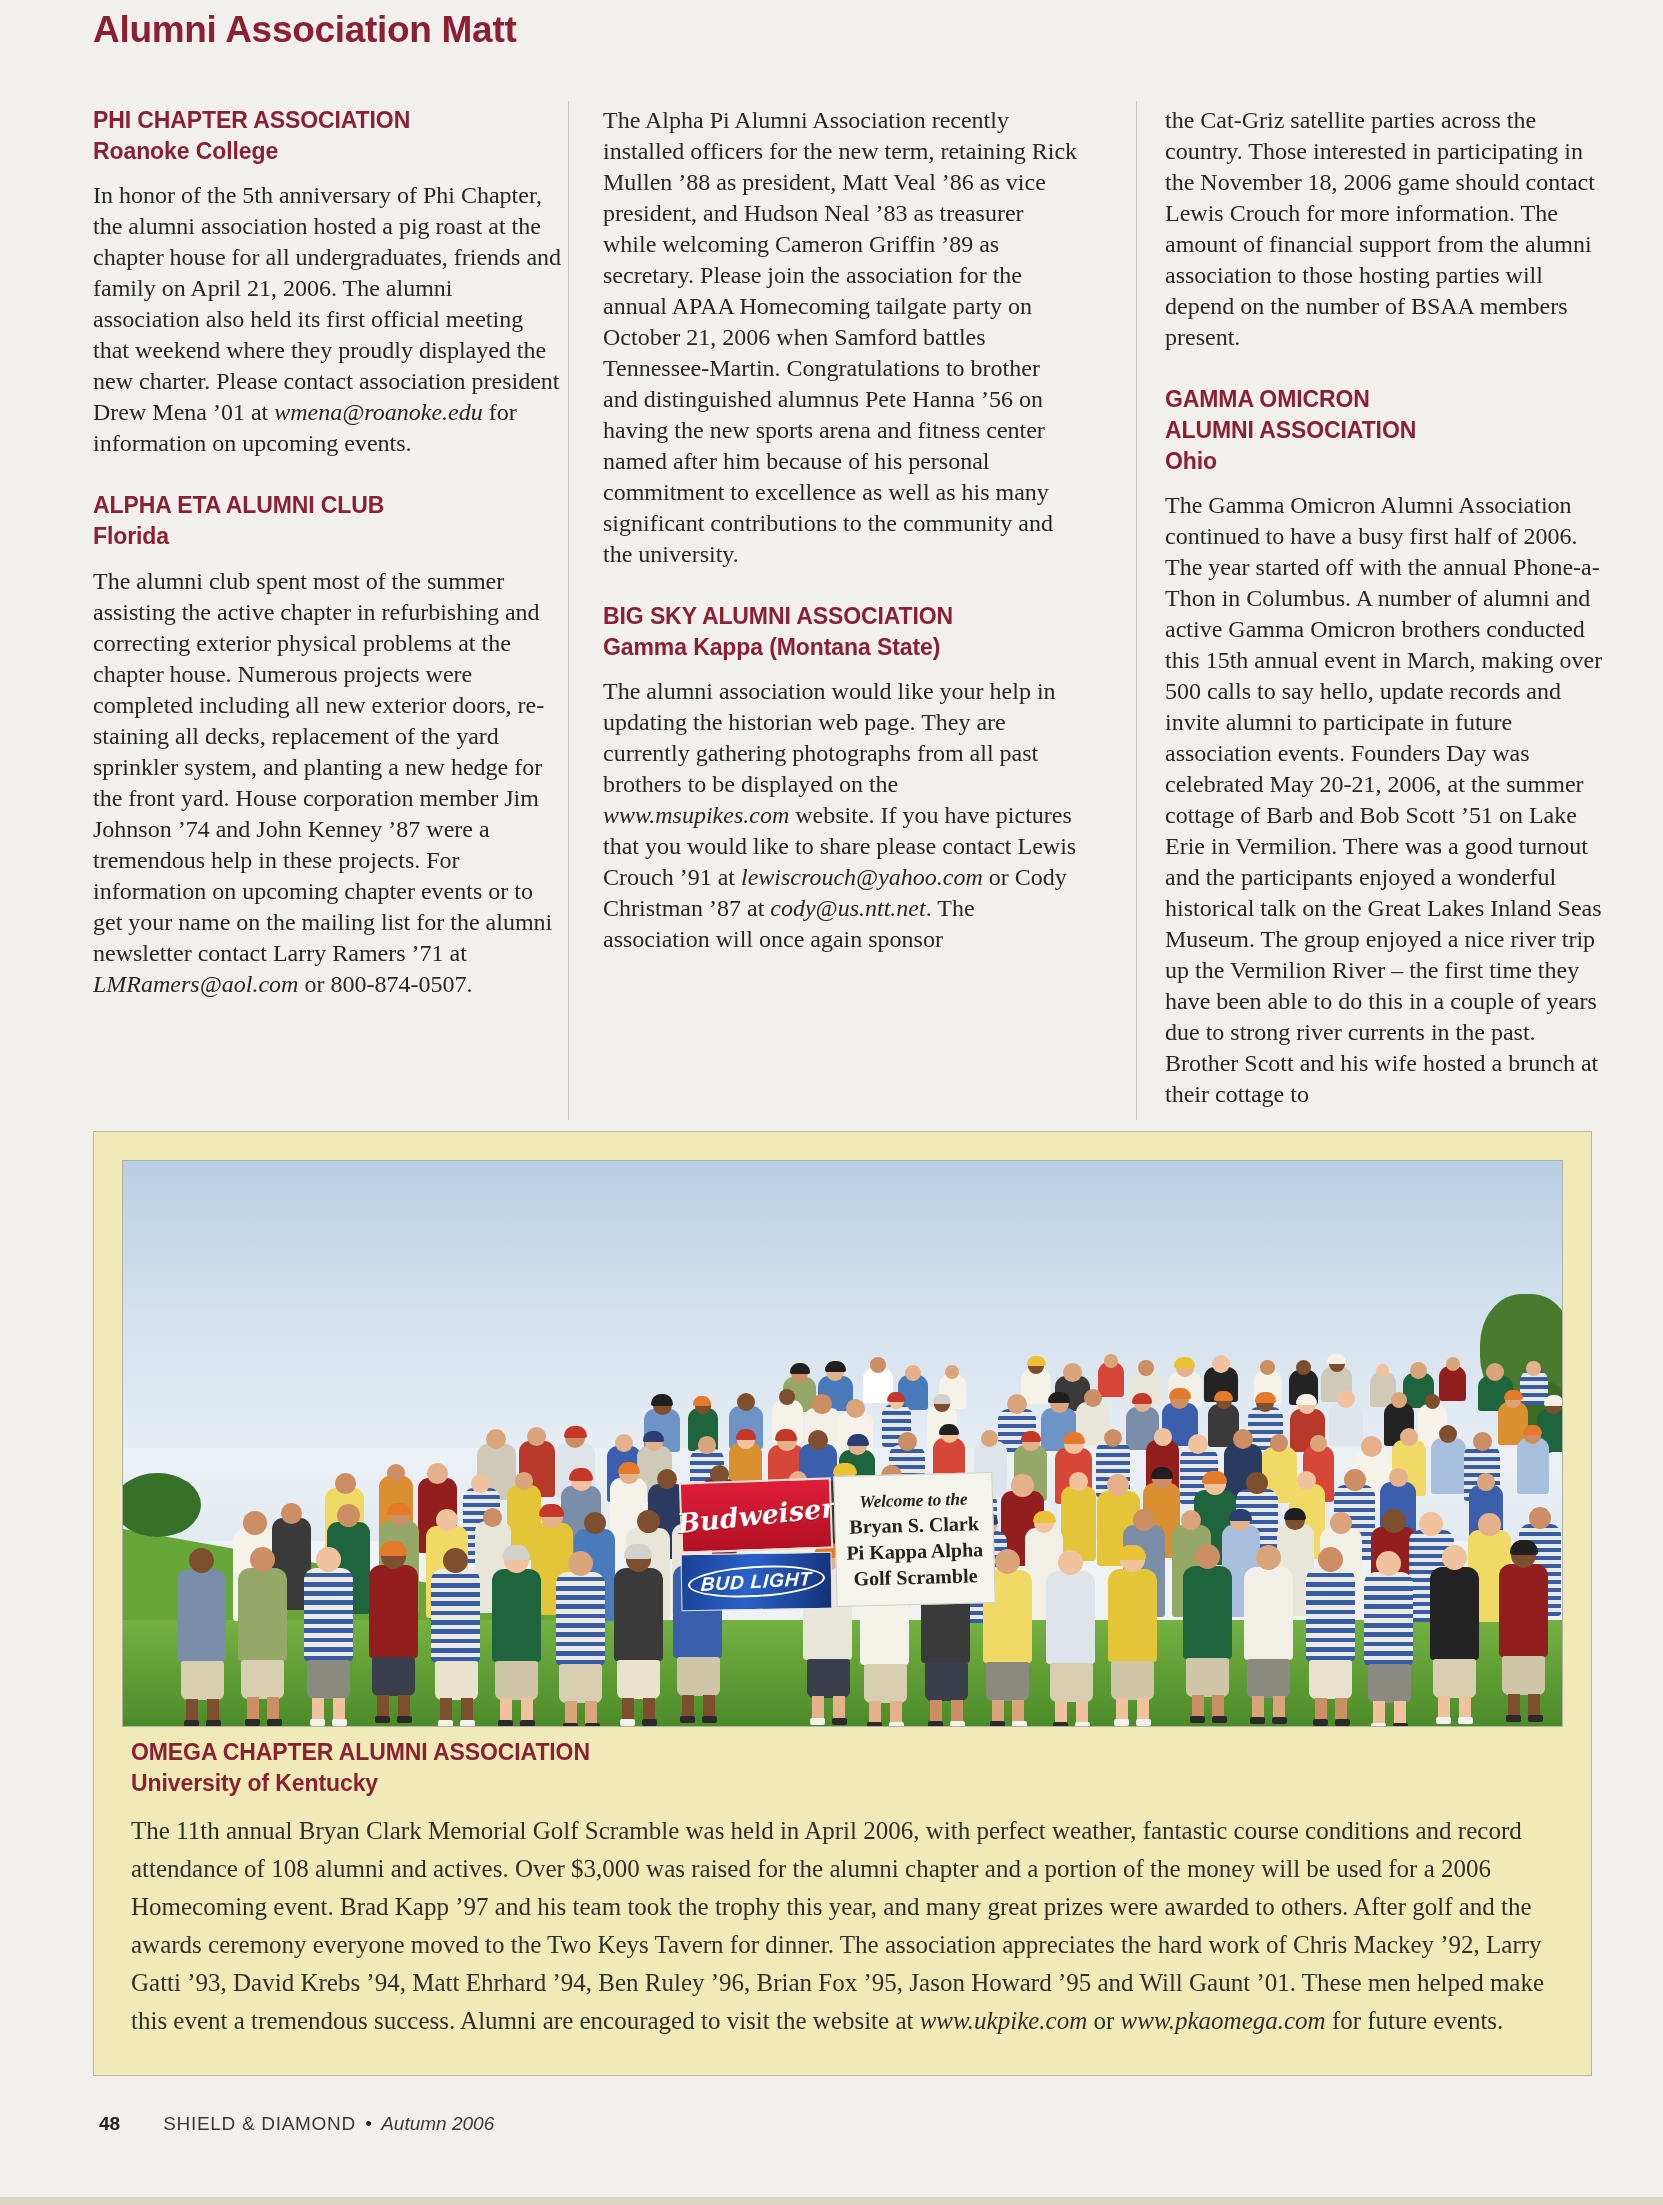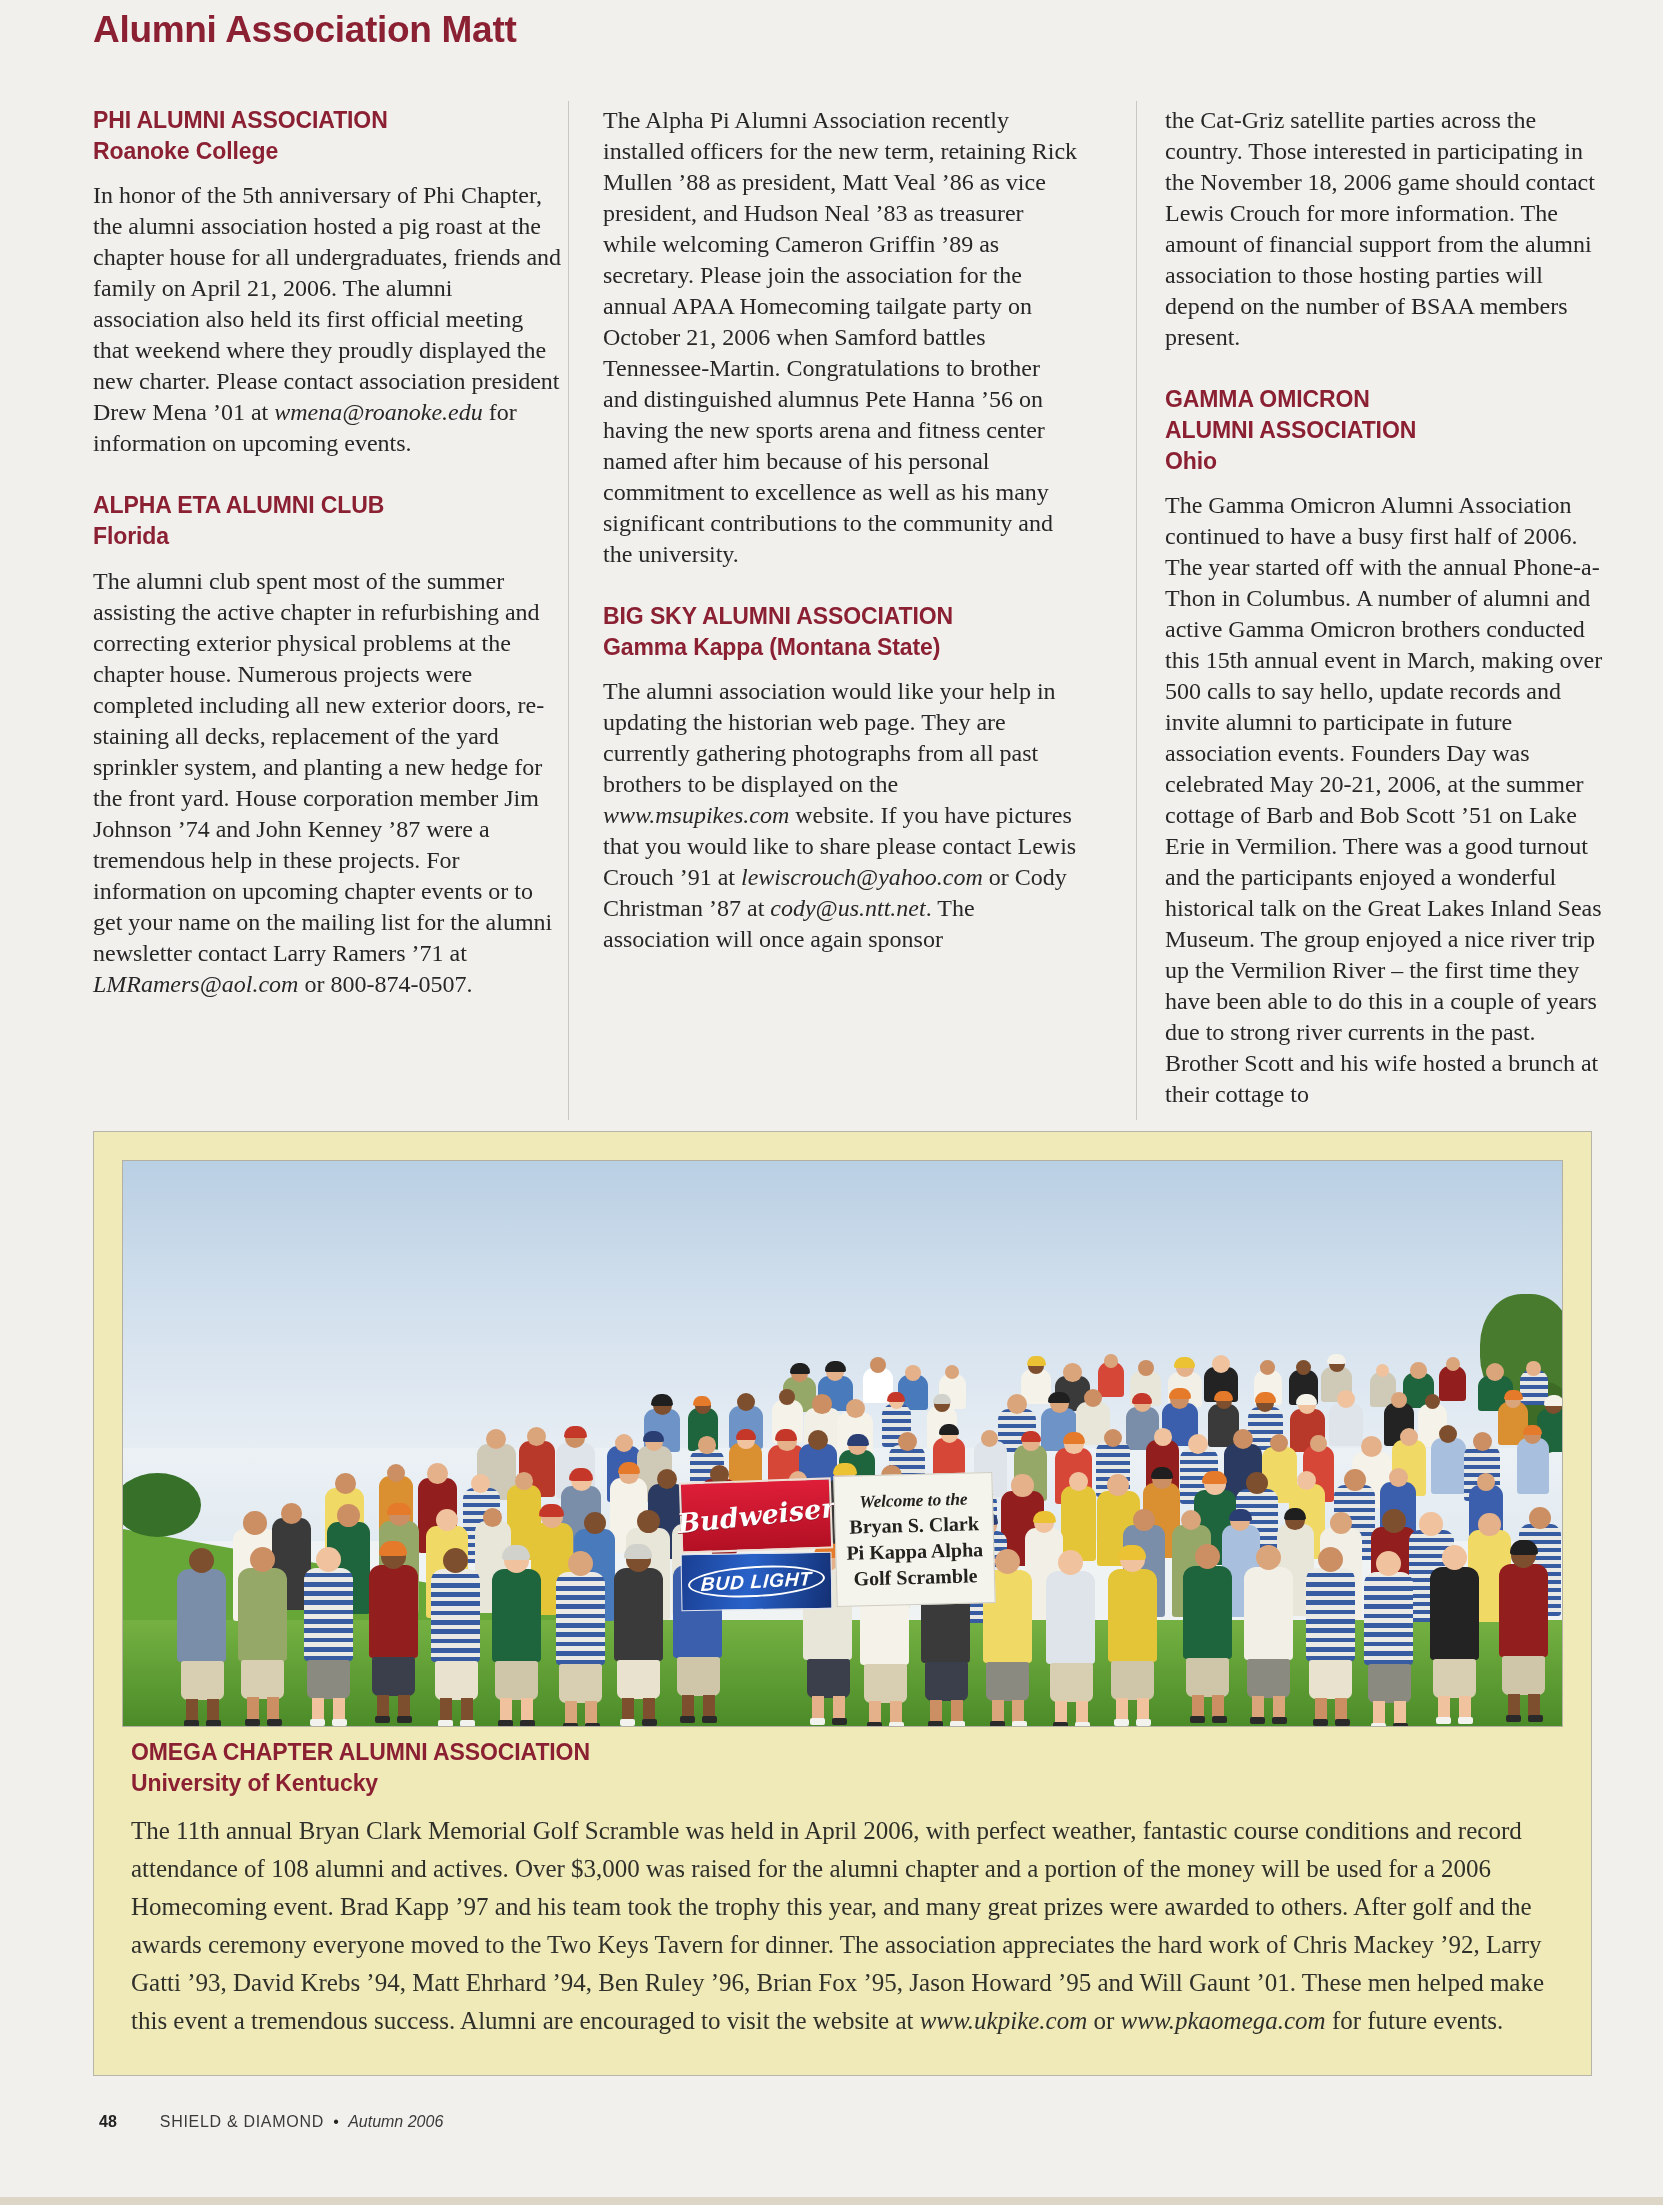--- a/index.html
+++ b/index.html
@@ -53,41 +53,41 @@
   .welcome{left:712px;top:313px;width:159px;height:131px;background:#f4f3ec;border:1.3px solid #cfcdc2;
         transform:rotate(-1.5deg);display:flex;flex-direction:column;align-items:center;justify-content:center;
         gap:2px;color:#23231e;}
   .welcome .w1{font-family:"Liberation Serif",serif;font-style:italic;font-weight:700;font-size:17.3px;}
   .welcome .w2{font-family:"Liberation Serif",serif;font-weight:700;font-size:20px;line-height:24px;}
 
   .omega{position:absolute;left:37px;top:605px;width:1440px;}
   .omega p.body{font-size:25px;line-height:38px;color:#30302b;margin-top:13.3px;}
 
   .footer{position:absolute;left:99px;top:2113px;font-family:"Liberation Sans","DejaVu Sans",sans-serif;
-        font-size:16px;color:#3a3a3a;display:flex;align-items:baseline;}
+        font-size:19px;color:#3a3a3a;display:flex;align-items:baseline;}
   .footer .pn{font-weight:700;color:#222;margin-right:43px;}
   .footer .mag{letter-spacing:0.7px;margin-right:9.3px;}
   .footer .dot{margin-right:9.3px;color:#222;}
   .footer .issue{font-style:italic;}
   .edge{position:absolute;left:0;bottom:0;width:100%;height:8px;background:#ddd5c6;}
 </style>
 </head>
 <body>
 
 <div class="page">
 
   <h1 class="page-title">Alumni Association Matt</h1>
 
   <div class="vrule vr1"></div>
   <div class="vrule vr2"></div>
 
   <section class="col col1">
     <div class="sec">
       <h3 class="sec-h">
-        <span class="head">PHI ALUMNI ASSOCIATION</span>
+        <span class="head">PHI CHAPTER ASSOCIATION</span>
         <span class="sub">Roanoke College</span>
       </h3>
       <p class="body"><span>In honor of the 5th anniversary of Phi Chapter, the alumni association hosted a pig roast at the chapter house for all undergraduates, friends and family on April 21, 2006. The alumni association also held its first official meeting that weekend where they proudly displayed the new charter. Please contact association president Drew Mena ’01 at </span><span class="it">wmena@roanoke.edu</span><span> for information on upcoming events.</span></p>
     </div>
     <div class="sec">
       <h3 class="sec-h">
         <span class="head">ALPHA ETA ALUMNI CLUB</span>
         <span class="sub">Florida</span>
       </h3>
       <p class="body"><span>The alumni club spent most of the summer assisting the active chapter in refurbishing and correcting exterior physical problems at the chapter house. Numerous projects were completed including all new exterior doors, re-staining all decks, replacement of the yard sprinkler system, and planting a new hedge for the front yard. House corporation member Jim Johnson ’74 and John Kenney ’87 were a tremendous help in these projects. For information on upcoming chapter events or to get your name on the mailing list for the alumni newsletter contact Larry Ramers ’71 at </span><span class="it">LMRamers@aol.com</span><span> or 800-874-0507.</span></p>

